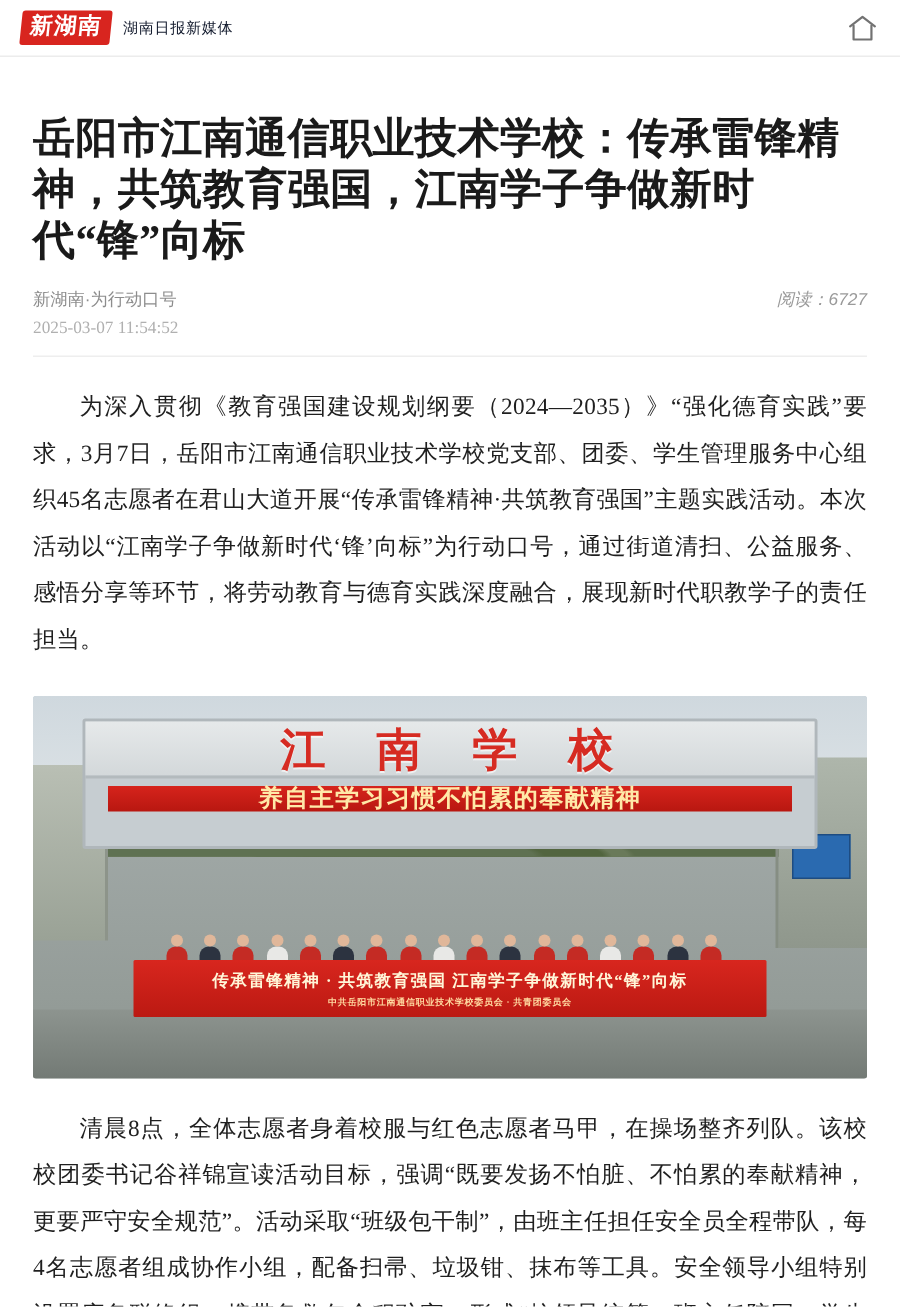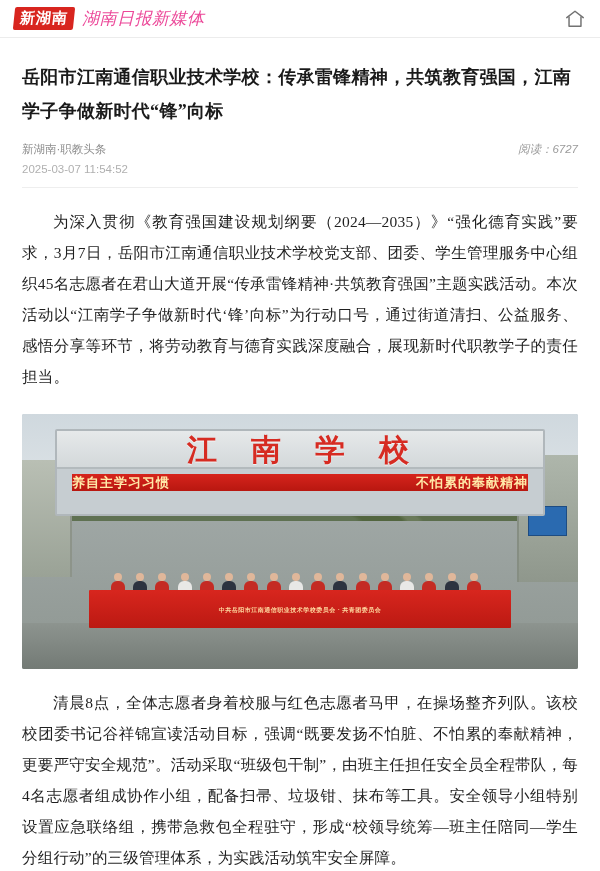--- a/index.html
+++ b/index.html
@@ -34,60 +34,60 @@
     font-weight: bold;
     font-size: 15px;
     line-height: 20px;
     padding: 1px 6px 2px 6px;
     letter-spacing: 1px;
     border-radius: 2px;
     transform: skewX(-6deg);
   }
   .brand-sub {
     margin-left: 8px;
-    font-size: 17px;
-    color: #ec4899;
+    font-size: 10px;
+    color: #0f172a;
     letter-spacing: .5px;
-    font-style: italic;
   }
   .topbar-spacer { flex: 1; }
   .home-icon {
     width: 22px;
     height: 22px;
     display: block;
     opacity: .75;
   }
 
   
   .article {
     padding: 16px 22px 0 22px;
   }
   .headline {
     font-family: "Liberation Serif", serif;
-    font-size: 18px;
+    font-size: 28px;
     font-weight: bold;
     line-height: 34px;
     color: #1a1a1a;
     letter-spacing: .3px;
-    margin: 6px 0 14px 0;
+    margin: 22px 0 14px 0;
   }
   .meta-row {
     display: flex;
     align-items: baseline;
     font-size: 11.5px;
     color: #9a9a9a;
     margin-top: 14px;
   }
   .meta-source { color: #8d8d8d; }
   .meta-right { margin-left: auto; color: #9a9a9a; font-style: italic; }
   .meta-time {
     font-size: 11.5px;
     color: #b0b0b0;
     margin-top: 6px;
     margin-bottom: 0;
+    font-family: Liberation Serif, serif;
   }
   .divider {
     height: 1px;
     background: #eee;
     margin: 12px 0 0 0;
   }
 
   .body-text {
     font-family: Liberation Serif, serif;
     font-size: 15.5px;
@@ -144,25 +144,25 @@
     font-family: "Liberation Serif", serif;
     font-weight: bold;
     font-size: 30px;
     color: #d62b22;
     letter-spacing: 4px;
     text-shadow: 0 1px 0 rgba(255,255,255,.6);
   }
   .ph-redbanner {
     position: absolute; left: 3%; right: 3%; top: 52%; height: 20%;
     background: linear-gradient(#d6241c, #b81710);
-    display: flex; align-items: center; justify-content: space-between;
+    display: flex; align-items: center; justify-content: center;
     color: #ffe9a8;
     font-family: "Liberation Serif", serif;
     font-weight: bold;
-    font-size: 13px;
+    font-size: 16px;
     letter-spacing: 1px;
   }
   
   .ph-crowd {
     position: absolute; left: 0; right: 0; top: 56%; height: 26%;
   }
   .ph-person {
     position: absolute;
     bottom: 0;
     width: 14px;
@@ -229,21 +229,21 @@
       <path d="M5.5 9.8V20h13V9.8"></path>
     </svg>
   </span>
 </div>
 
 <div class="article">
 
   <h1 class="headline">岳阳市江南通信职业技术学校：传承雷锋精神，共筑教育强国，江南学子争做新时代“锋”向标</h1>
 
   <div class="meta-row">
-    <span class="meta-source">新湖南·职教头条</span>
+    <span class="meta-source">新湖南·为行动口号</span>
     <span class="meta-right">阅读：6727</span>
   </div>
   <div class="meta-time">2025-03-07 11:54:52</div>
   <div class="divider"></div>
 
   <p class="body-text">为深入贯彻《教育强国建设规划纲要（2024—2035）》“强化德育实践”要求，3月7日，岳阳市江南通信职业技术学校党支部、团委、学生管理服务中心组织45名志愿者在君山大道开展“传承雷锋精神·共筑教育强国”主题实践活动。本次活动以“江南学子争做新时代‘锋’向标”为行动口号，通过街道清扫、公益服务、感悟分享等环节，将劳动教育与德育实践深度融合，展现新时代职教学子的责任担当。</p>
 
   <div class="photo-wrap">
     <div class="ph-sky"></div>
     <div class="ph-trees"></div>
@@ -281,18 +281,19 @@
       <span class="ph-person dark" style="left:56%"></span>
       <span class="ph-person" style="left:60%"></span>
       <span class="ph-person" style="left:64%"></span>
       <span class="ph-person white" style="left:68%"></span>
       <span class="ph-person" style="left:72%"></span>
       <span class="ph-person dark" style="left:76%"></span>
       <span class="ph-person" style="left:80%"></span>
     </div>
 
     <div class="ph-banner">
+      <span class="l1">传承雷锋精神 · 共筑教育强国  江南学子争做新时代“锋”向标</span>
       <span class="l2">中共岳阳市江南通信职业技术学校委员会 · 共青团委员会</span>
     </div>
   </div>
 
   <p class="body-text">清晨8点，全体志愿者身着校服与红色志愿者马甲，在操场整齐列队。该校校团委书记谷祥锦宣读活动目标，强调“既要发扬不怕脏、不怕累的奉献精神，更要严守安全规范”。活动采取“班级包干制”，由班主任担任安全员全程带队，每4名志愿者组成协作小组，配备扫帚、垃圾钳、抹布等工具。安全领导小组特别设置应急联络组，携带急救包全程驻守，形成“校领导统筹—班主任陪同—学生分组行动”的三级管理体系，为实践活动筑牢安全屏障。</p>
 </div>
 
 </body></html>

